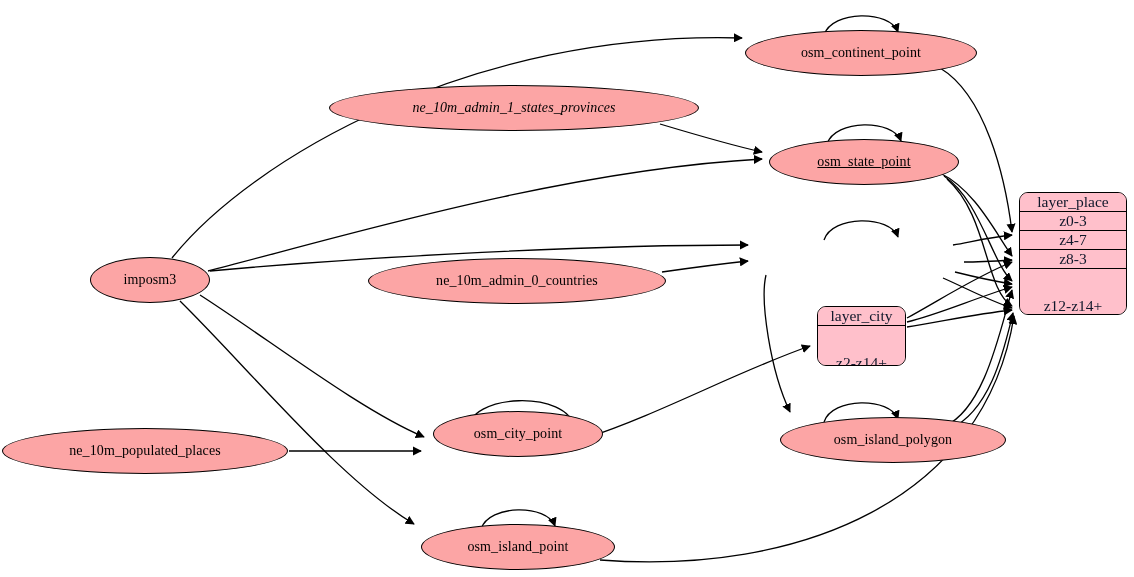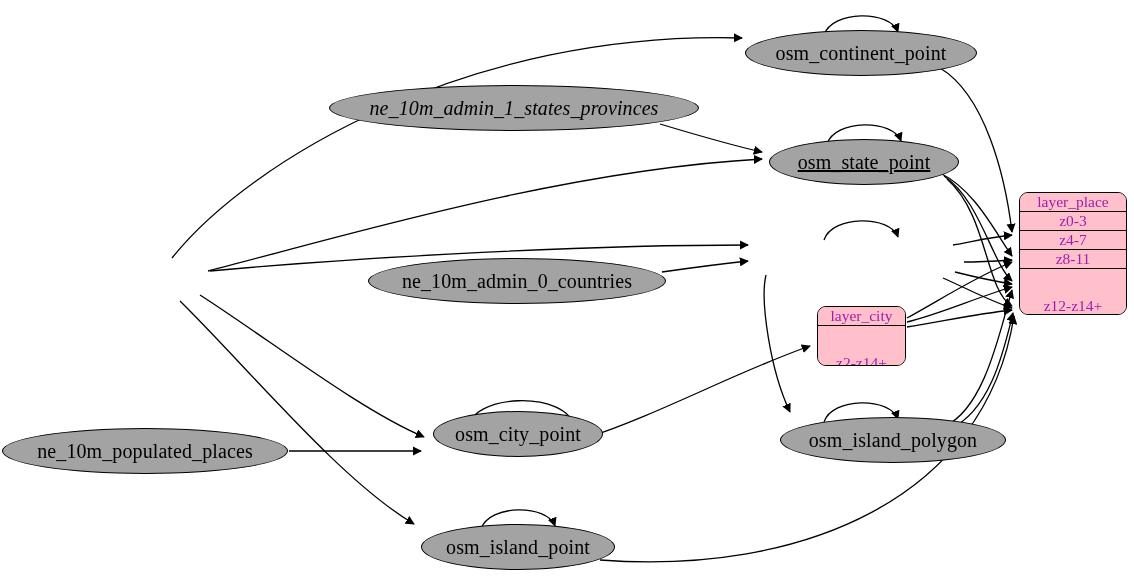--- a/index.html
+++ b/index.html
@@ -25,31 +25,31 @@
   .node {
     position: absolute;
     box-sizing: border-box;
     display: flex;
     align-items: center;
     justify-content: center;
   }
   .ellipse-node {
     border: 1.2px solid #000000;
     border-radius: 50%;
-    background: #a3a3a3;
+    background: #fca5a5;
     color: #000000;
-    font-size: 20px;
+    font-size: 14px;
     white-space: nowrap;
     letter-spacing: 0.1px;
   }
   .record-node {
     border: 1.2px solid #000000;
     border-radius: 9px;
     background: #ffc0cb;
-    color: #a21caf;
+    color: #0f172a;
     overflow: hidden;
     flex-direction: column;
     align-items: stretch;
     justify-content: flex-start;
   }
   .record-cell {
     flex: 1 1 0;
     display: flex;
     align-items: center;
     justify-content: center;
@@ -123,20 +123,23 @@
       <path d="M 950,429 C 992,410 1005,345 1013,313"></path>
 
       <path d="M 600,560 C 800,575 985,500 1014,316"></path>
 
       <path d="M 586,438 C 660,414 740,370 810,346"></path>
 
       <path d="M 766,275 C 760,300 770,370 790,412"></path>
     </g>
   </svg>
 
+  <div class="node ellipse-node" style="left:90px; top:257px; width:120px; height:46px;">
+    <span class="node-label">imposm3</span>
+  </div>
 
   <div class="node ellipse-node" style="left:329px; top:85px; width:370px; height:46px;font-style:italic;">
     <span class="node-label">ne_10m_admin_1_states_provinces</span>
   </div>
 
   <div class="node ellipse-node" style="left:368px; top:258px; width:298px; height:46px;text-align:center;">
     <span class="node-label">ne_10m_admin_0_countries</span>
   </div>
 
   <div class="node ellipse-node" style="left:2px; top:428px; width:286px; height:46px;">
@@ -161,21 +164,21 @@
   </div>
 
   <div class="node ellipse-node" style="left:421px; top:524px; width:194px; height:46px;justify-content:center;">
     <span class="node-label">osm_island_point</span>
   </div>
 
   <div class="node record-node" style="left:1019px; top:192px; width:108px; height:123px;">
     <div class="record-cell">layer_place</div>
     <div class="record-cell">z0-3</div>
     <div class="record-cell">z4-7</div>
-    <div class="record-cell">z8-11</div>
+    <div class="record-cell">z8-3</div>
     <div class="record-cell">z12-z14+</div>
   </div>
 
   <div class="node record-node" style="left:817px; top:306px; width:89px; height:60px;">
     <div class="record-cell">layer_city</div>
     <div class="record-cell">z2-z14+</div>
   </div>
 
 </div>
 

